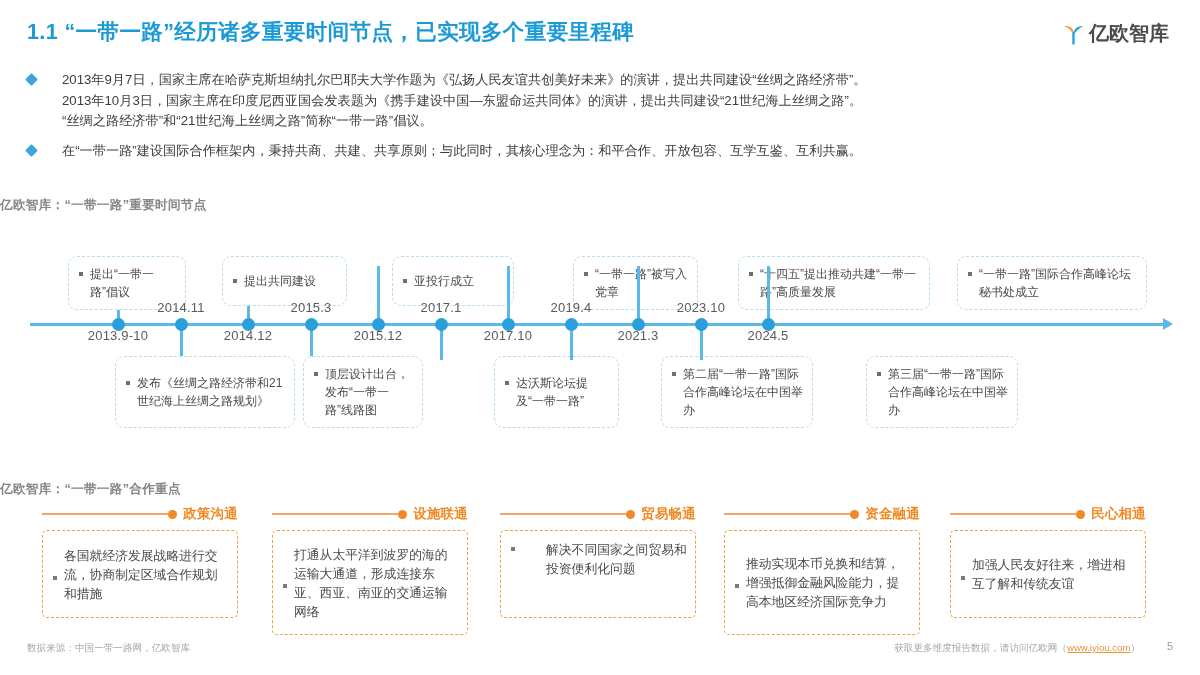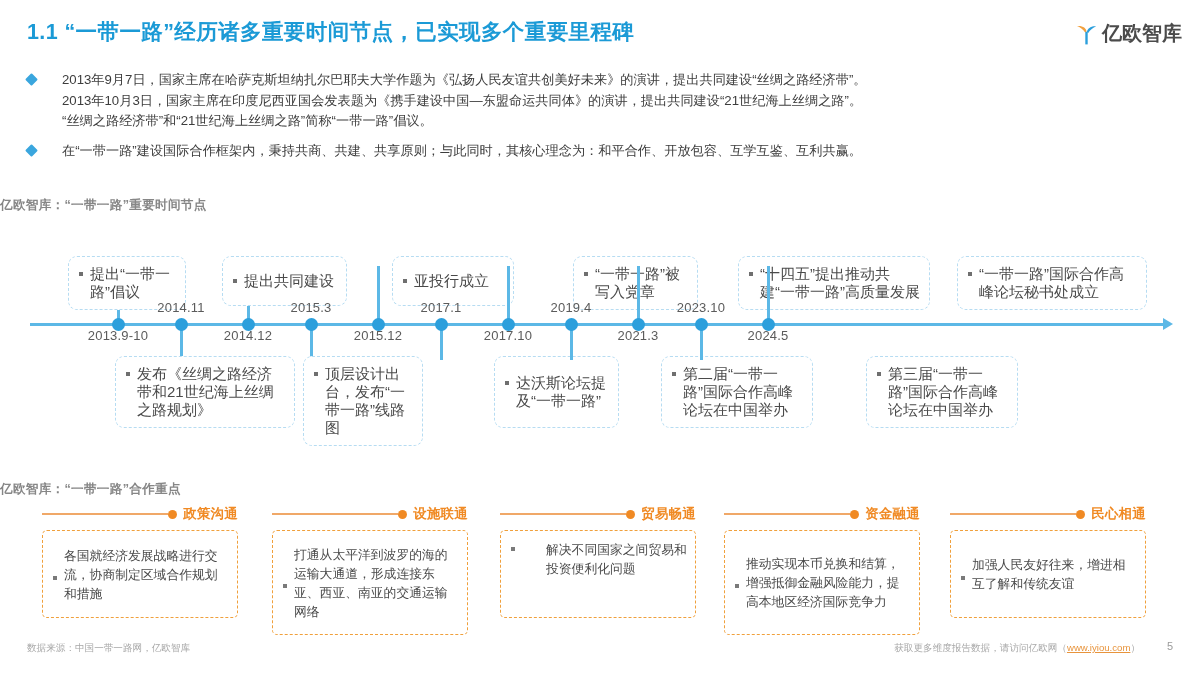--- a/index.html
+++ b/index.html
@@ -10,21 +10,21 @@
   }
   .slide{position:relative;width:1200px;height:675px;}
 
   
   .header{position:absolute;left:0;top:0;width:1200px;height:62px;}
   .title{
     position:absolute;left:27px;top:17px;
     font-size:21.5px;font-weight:bold;color:#1b9ad6;letter-spacing:.4px;
     white-space:nowrap;
   }
-  .logo{position:absolute;right:18px;top:20px;display:flex;align-items:center;gap:3px;}
+  .logo{position:absolute;right:31px;top:20px;display:flex;align-items:center;gap:3px;}
   .logo-mark{width:26px;height:26px;position:relative;display:block;}
   .logo-text{font-size:20px;font-weight:bold;color:#4b4b4b;letter-spacing:0px;}
 
   
   .bullets{position:absolute;left:27px;top:70px;width:1150px;}
   .bullet-row{display:flex;align-items:flex-start;margin-bottom:9px;gap:17px;}
   .diamond{
     width:9px;height:9px;background:#3aa6de;flex:0 0 auto;
     transform:rotate(45deg);margin:5px 9px 0 0;border-radius:1px;
   }
@@ -66,21 +66,21 @@
 
   .ev-box{
     position:absolute;box-sizing:border-box;
     border:1.4px dashed #b6dcf2;border-radius:9px;background:#ffffff;
     padding:8px 9px 8px 8px;
   }
   .ev-inner{display:flex;align-items:flex-start;}
   .sq{
     width:4px;height:4px;background:#6f6f6f;flex:0 0 auto;margin:7px 7px 0 2px;
   }
-  .ev-text{font-size:15px;line-height:18px;color:#4a4a4a;}
+  .ev-text{font-size:12px;line-height:18px;color:#4a4a4a;}
 
   
   .focus{position:absolute;left:0;top:505px;width:1200px;height:125px;}
   .fcol{position:absolute;top:0;}
   .fhead{display:flex;align-items:center;height:18px;}
   .fline{height:2px;background:#f0a868;flex:1 1 auto;}
   .fdot{width:9px;height:9px;border-radius:50%;background:#f08a24;flex:0 0 auto;margin:0 6px 0 0;}
   .fname{font-size:13.4px;color:#f08a24;font-weight:bold;white-space:nowrap;letter-spacing:.3px;}
   .fbox{
     margin-top:7px;box-sizing:border-box;

